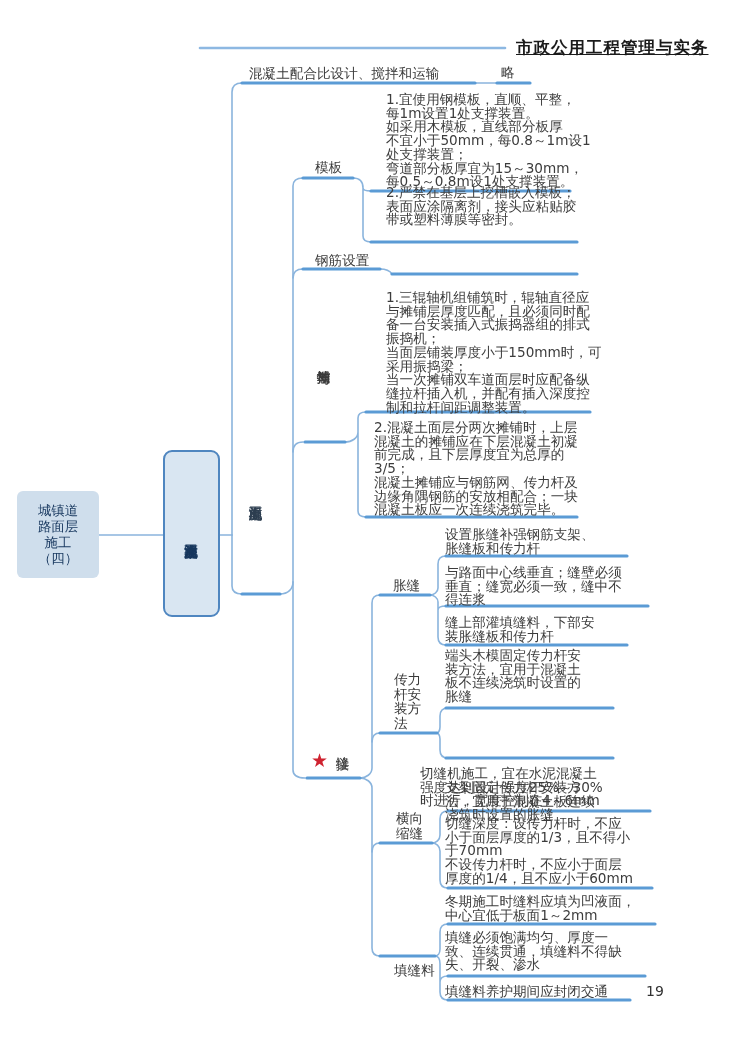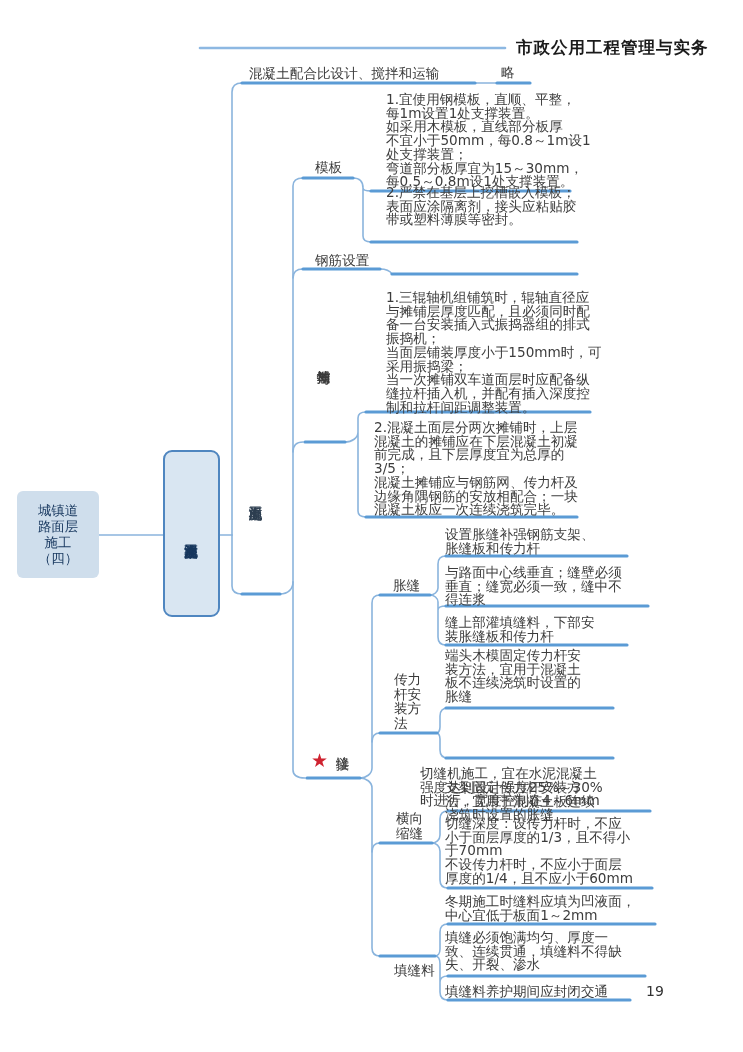--- a/index.html
+++ b/index.html
@@ -98,21 +98,21 @@
       <path d="M448,888 H652"></path>
       <path d="M380,956 H435"></path>
       <path d="M448,924 H655"></path>
       <path d="M448,976 H645"></path>
       <path d="M448,1000 H630"></path>
     </g>
 
     <path d="M200,48 H505" stroke="#8db8e2" stroke-width="2.6" stroke-linecap="round"></path>
   </svg>
 
-  <div class="abs hdr" style="left:516px;top:37px;">市政公用工程管理与实务</div>
+  <div class="abs hdr" style="left:516px;top:37px;text-decoration:underline;">市政公用工程管理与实务</div>
 
   <div class="abs rootbox"><span style="white-space:pre;">城镇道
 路面层
 施工
 （四）</span></div>
   <div class="abs mainbox">
       <span class="vert">水泥混凝土路面施工技术</span>
     </div>
 
   <div class="abs lbl" style="left:249px;top:66px;">混凝土配合比设计、搅拌和运输</div>

